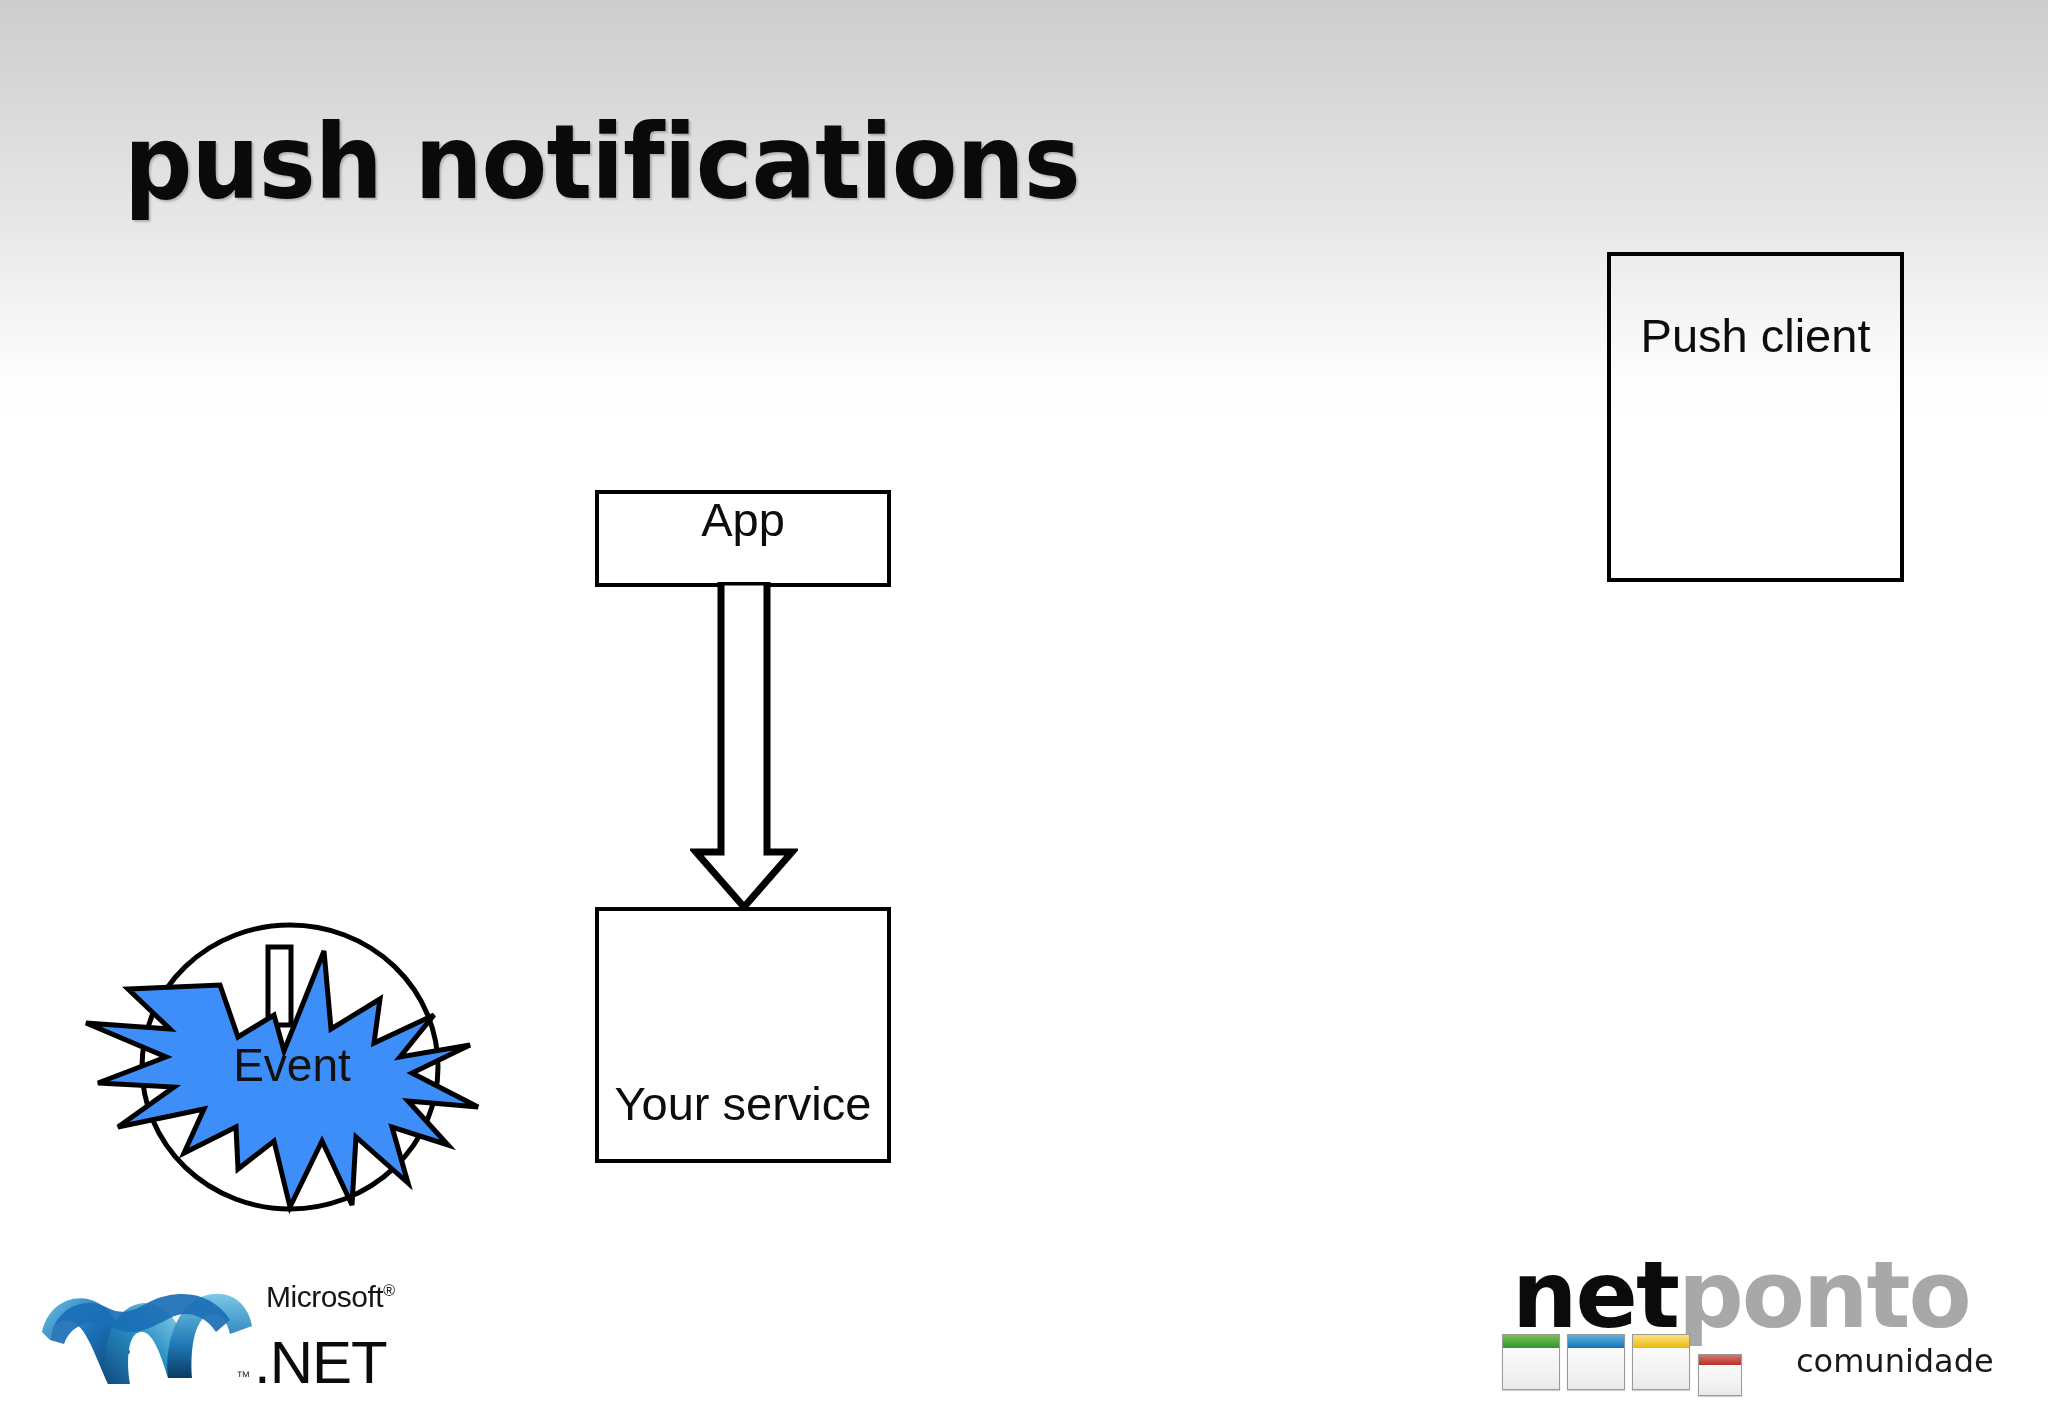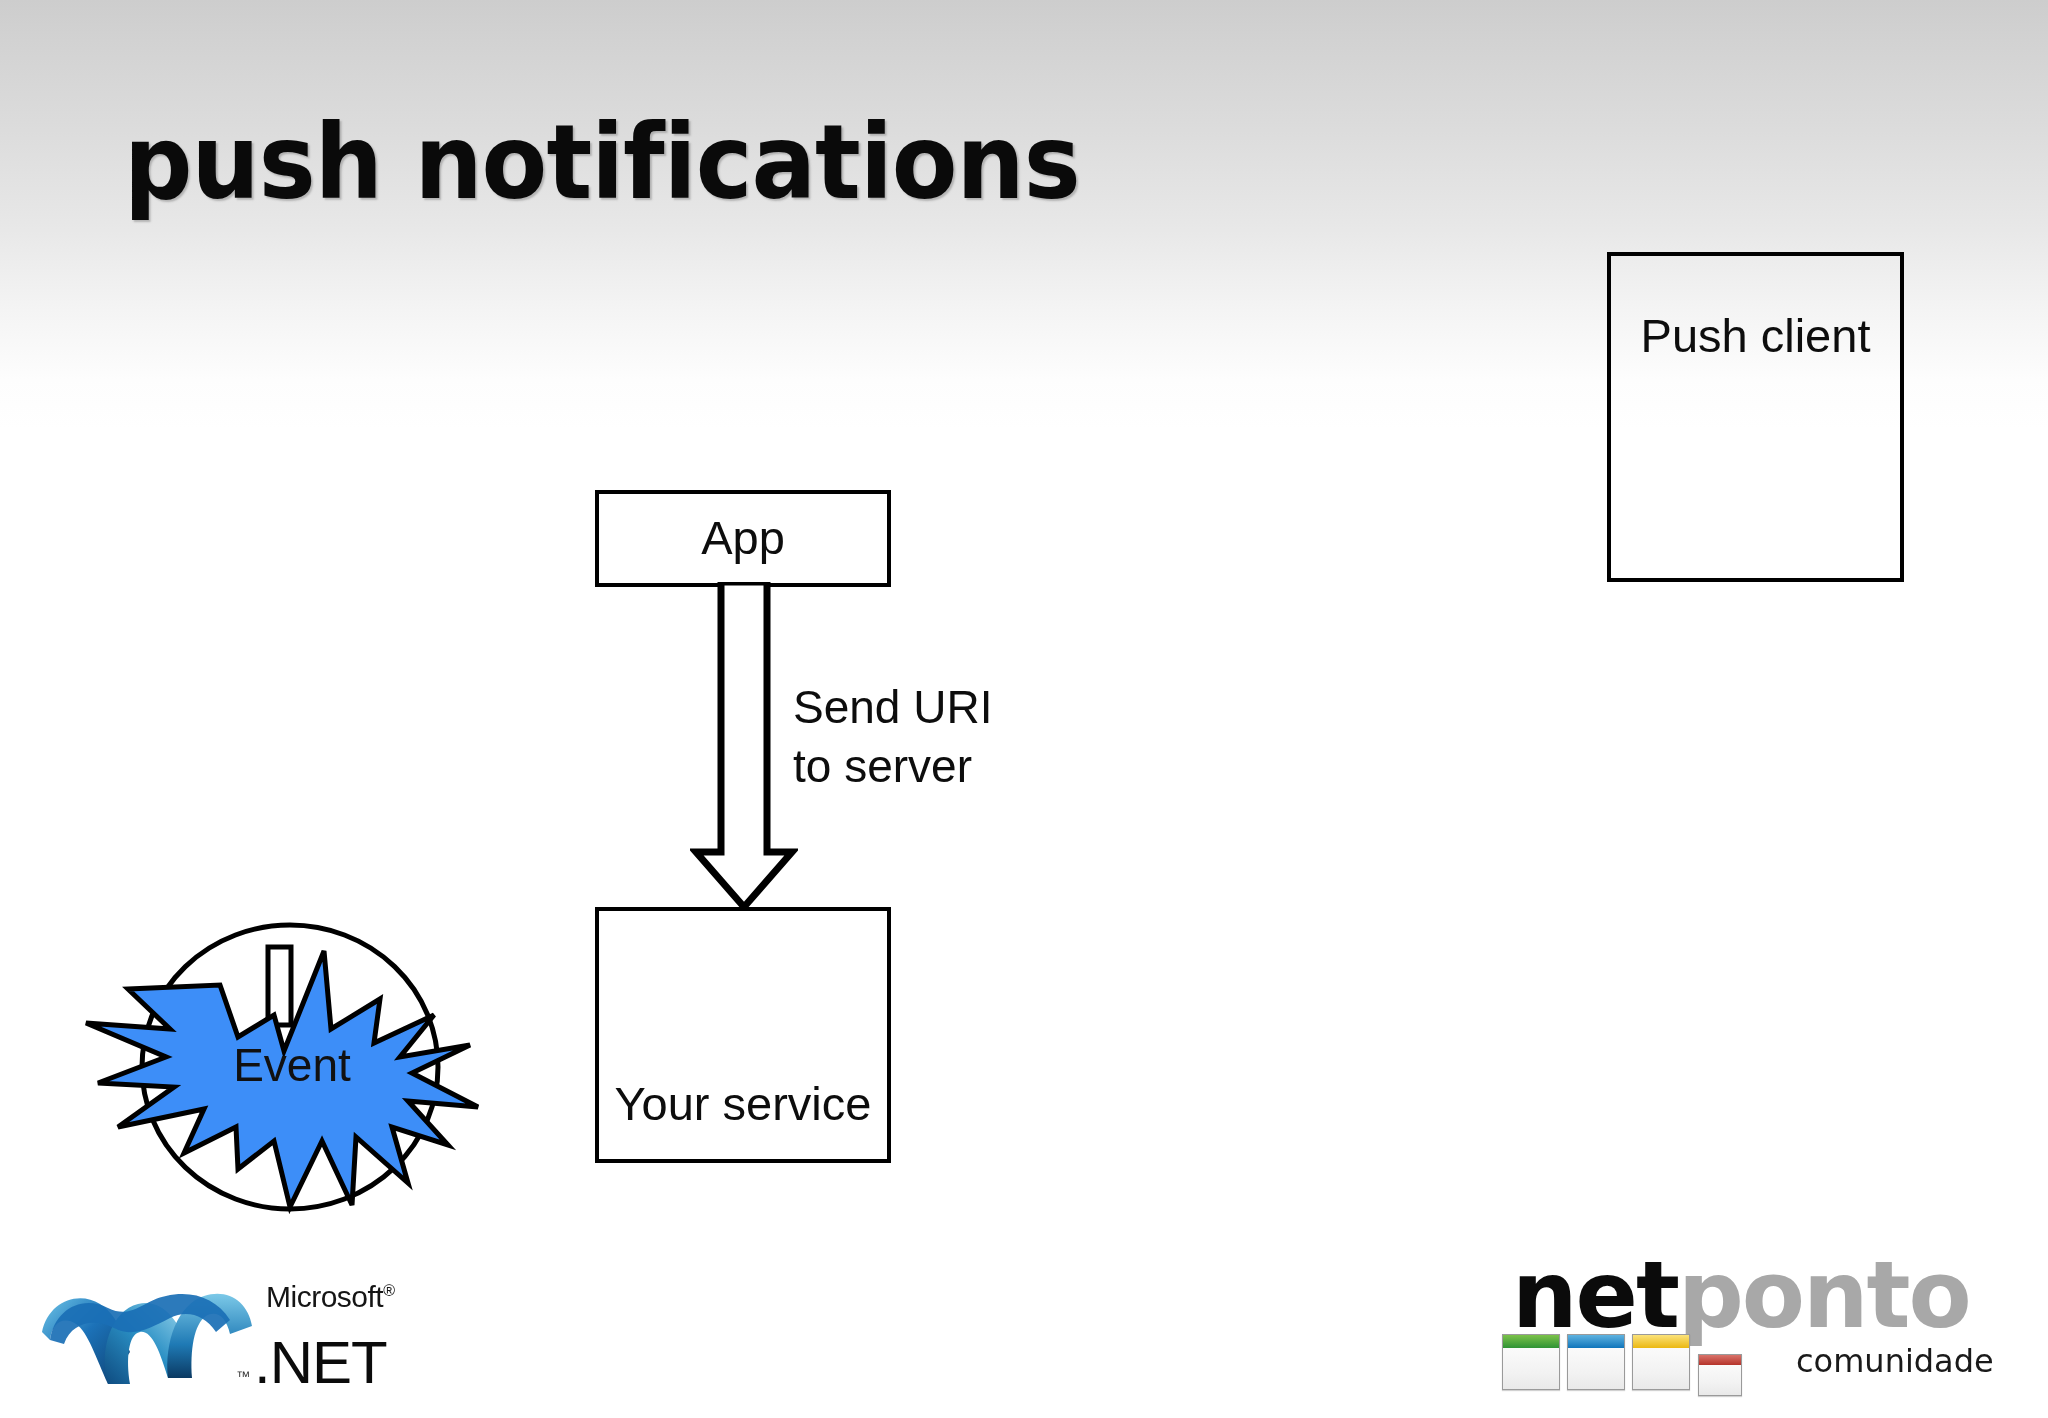--- a/index.html
+++ b/index.html
@@ -69,21 +69,20 @@
   #box-push-client .dbox-label {
     font-size: 47px;
     margin-top: 52px;
   }
 
   #box-app {
     left: 595px;
     top: 490px;
     width: 296px;
     height: 97px;
-    align-items: center;
   }
   #box-app .dbox-label {
     font-size: 47px;
     margin-top: -2px;
   }
 
   #box-your-service {
     left: 595px;
     top: 907px;
     width: 296px;
@@ -270,24 +269,20 @@
   <div class="dbox" id="box-your-service">
     <span class="dbox-label">Your service</span>
   </div>
 
   <div id="arrow-send-uri">
     <svg viewBox="0 0 108 328" xmlns="http://www.w3.org/2000/svg">
       <polygon points="31,0 77,0 77,270 102,270 54,325 6,270 31,270" fill="#ffffff" stroke="#000000" stroke-width="7" stroke-linejoin="miter"></polygon>
     </svg>
   </div>
 
-  <div id="label-send-uri">
-    <div>Send URI</div>
-    <div>to server</div>
-  </div>
 
   <div id="event-graphic">
     <svg viewBox="0 0 420 300" xmlns="http://www.w3.org/2000/svg">
 
       <ellipse cx="212" cy="152" rx="148" ry="142" fill="#ffffff" stroke="#000000" stroke-width="5"></ellipse>
 
       <rect x="190" y="32" width="23" height="78" fill="#ffffff" stroke="#000000" stroke-width="5"></rect>
 
       <polygon points="
           142,70 160,122 196,100 206,136 246,36 253,114 302,84 296,128

